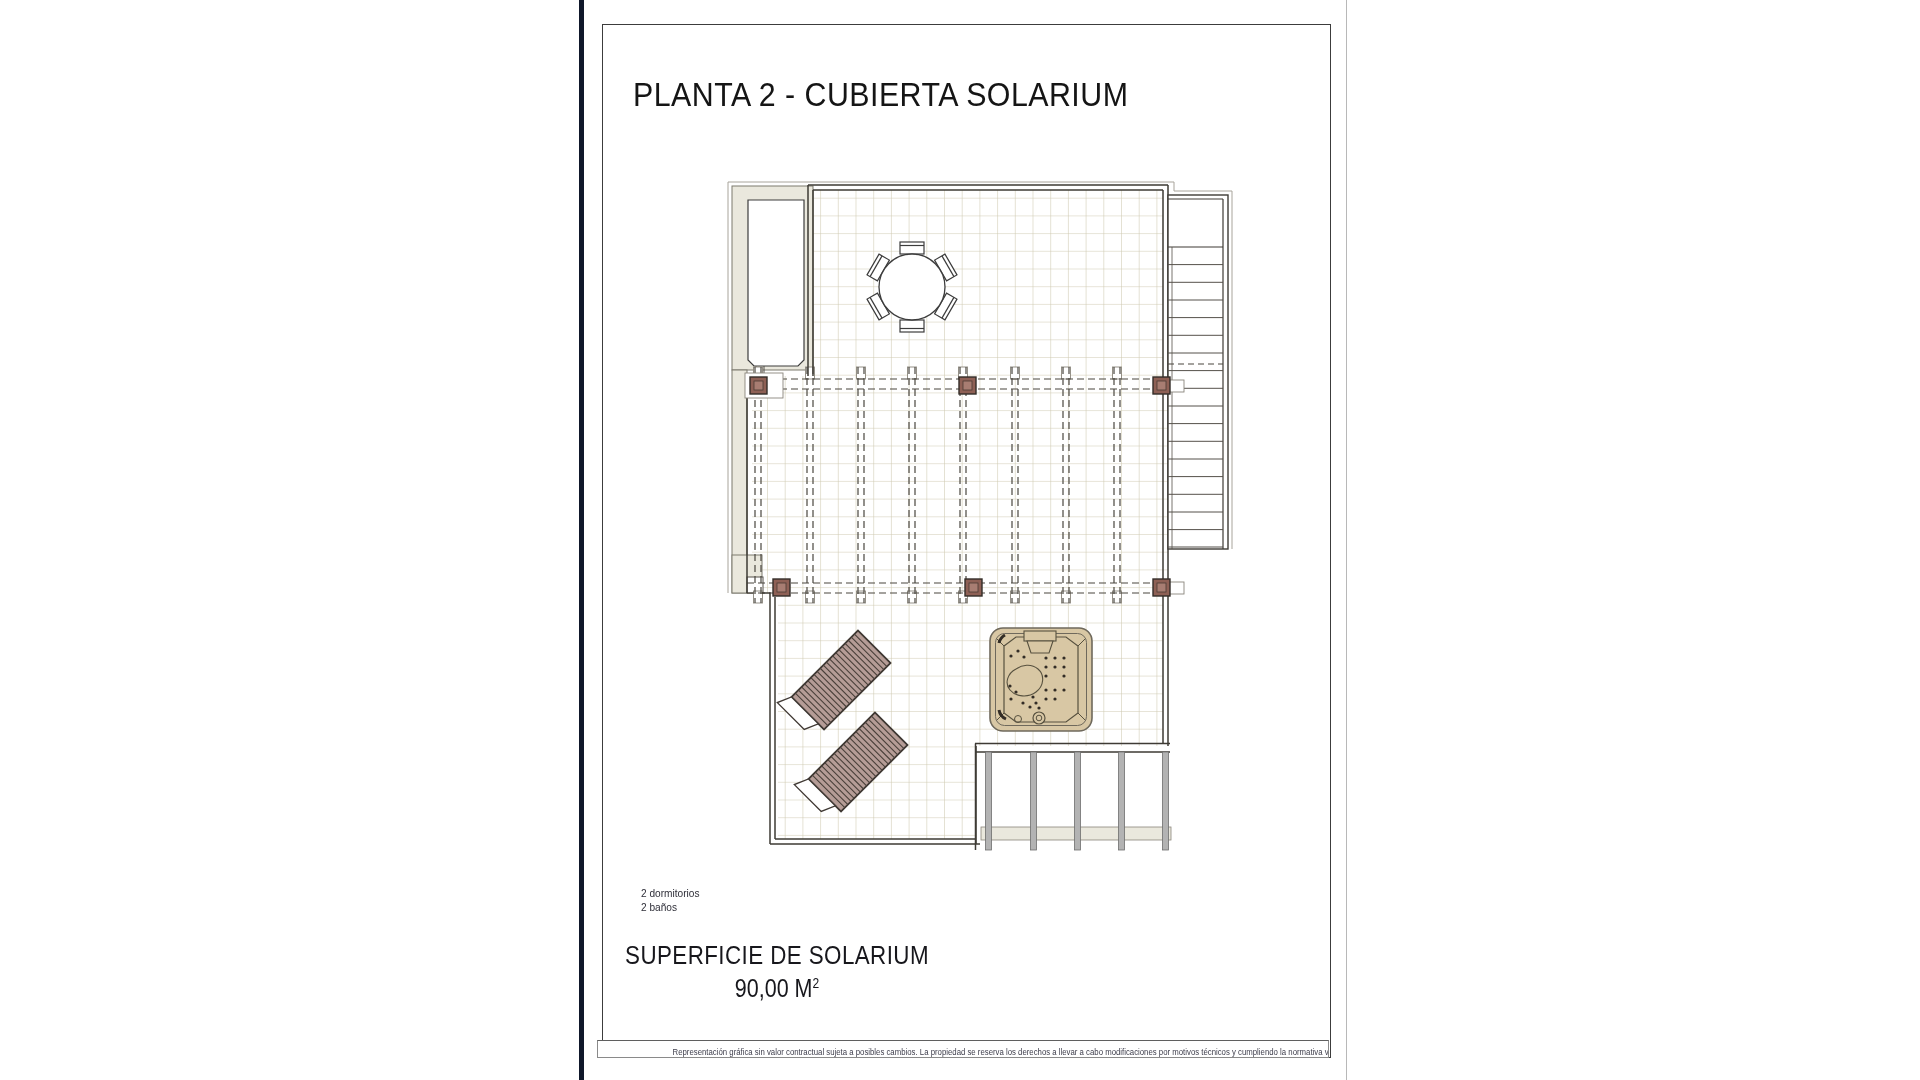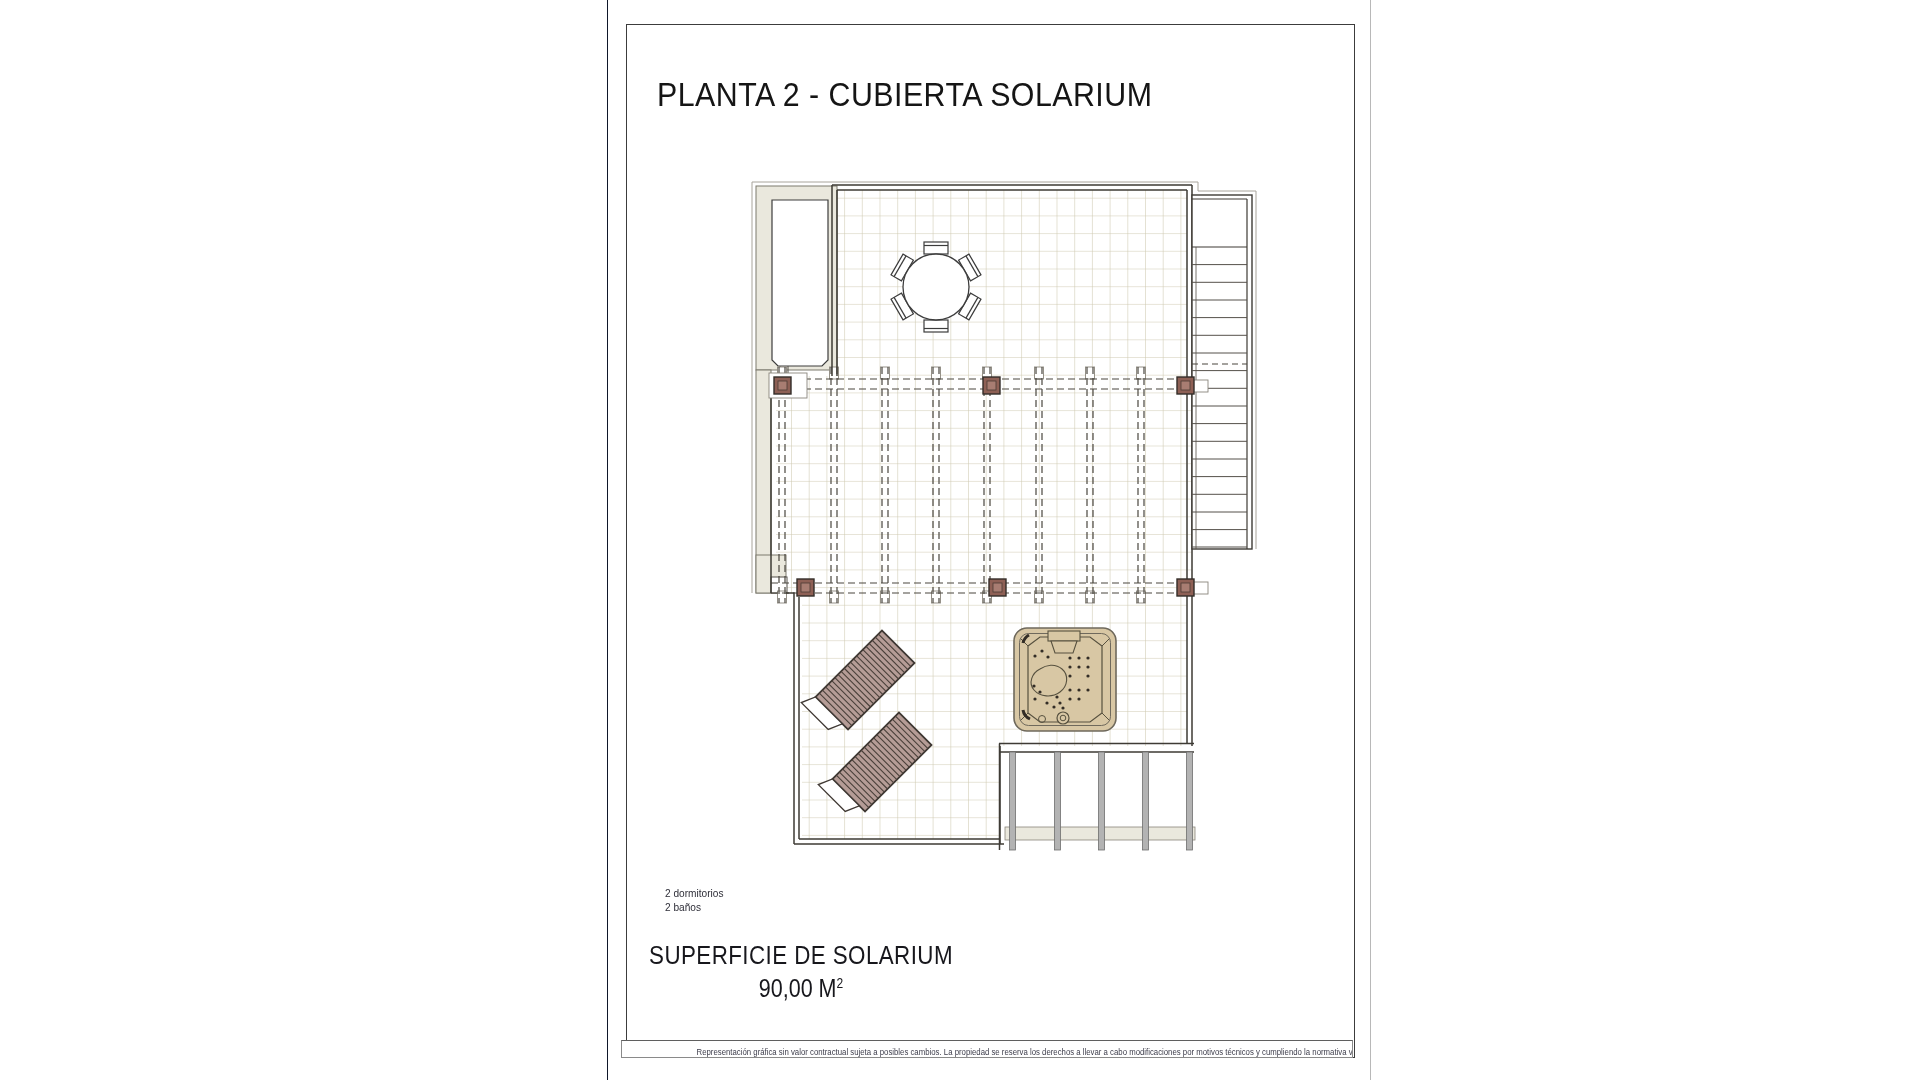--- a/index.html
+++ b/index.html
@@ -1,19 +1,19 @@
 <!DOCTYPE html>
 <html><head>
 <meta charset="utf-8">
 <style>
   html,body{margin:0;padding:0;background:#ffffff;}
   body{width:1920px;height:1080px;position:relative;overflow:hidden;
        font-family:"Liberation Sans",sans-serif;color:#1a1a1a;}
-  .sheet{position:absolute;left:607px;top:0;width:762px;height:1080px;background:#fff;
-         border-left:1px solid #0f172a;border-right:1px solid #b8b8b8;}
+  .sheet{position:absolute;left:579px;top:0;width:762px;height:1080px;background:#fff;
+         border-left:5px solid #0f172a;border-right:1px solid #b8b8b8;}
   .frame{position:absolute;left:18px;top:24px;width:727px;height:1032px;
          border:1.6px solid #3c3c3c;}
   .title{position:absolute;left:49px;top:76px;font-size:33px;font-weight:500;
          letter-spacing:.5px;color:#151515;transform:scaleX(.92);transform-origin:0 0;
          white-space:nowrap;}
   .program{position:absolute;left:57px;top:886px;font-size:11.5px;line-height:14px;
          color:#2e2e38;transform:scaleX(.88);transform-origin:0 0;}
   .surface{position:absolute;left:13px;top:940px;width:360px;text-align:center;
          transform:scaleX(.86);transform-origin:50% 0;color:#17171c;}
   .surface .lbl{font-size:26px;font-weight:500;letter-spacing:.5px;}

